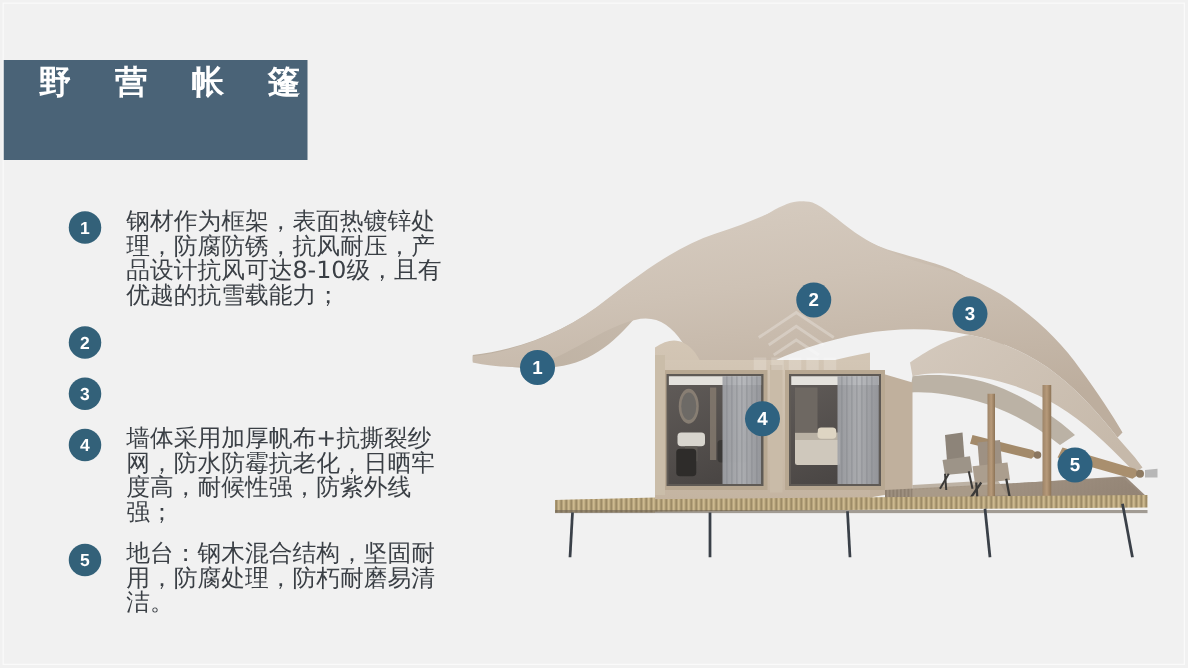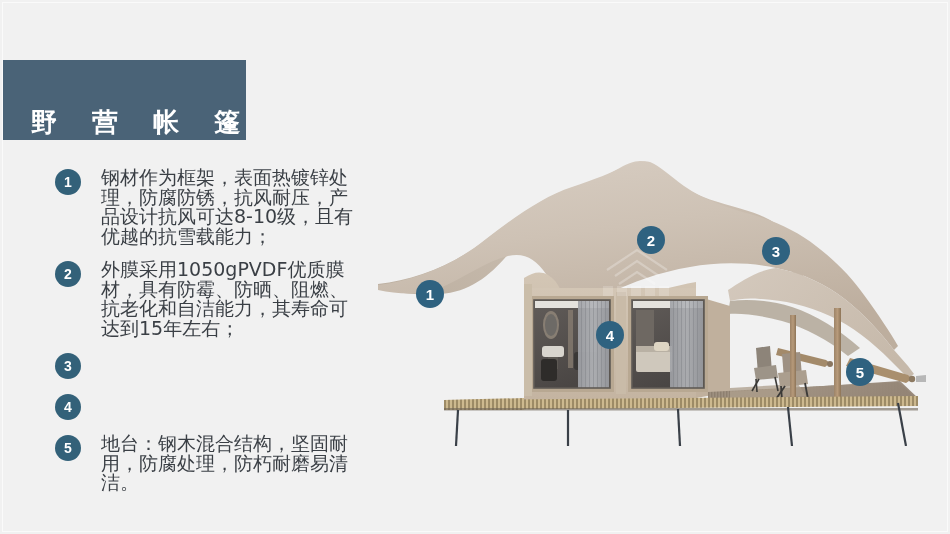--- a/index.html
+++ b/index.html
@@ -9,22 +9,22 @@
     font-family:"Liberation Sans","DejaVu Sans",sans-serif;
     overflow:hidden;position:relative;
   }
   .page{position:absolute;inset:0;background:#f1f1f1;}
   .page-border{position:absolute;left:2px;top:2px;right:2px;bottom:2px;border:1px solid #fafafa;pointer-events:none;}
 
   
   .title-banner{
     position:absolute;left:3px;top:48px;width:243px;height:80px;
     background:#4a6377;
-    display:flex;align-items:flex-end;
-    box-sizing:border-box;padding-left:28px;margin-top:12px;
+    display:flex;align-items:flex-start;
+    box-sizing:border-box;padding-left:28px;
   }
   .title-banner .title-text{
     color:#ffffff;font-size:26px;font-weight:bold;
     letter-spacing:13px;
     font-family:"DejaVu Sans","Liberation Sans",sans-serif;
     white-space:nowrap;
   }
 
   
   .feature-list{position:absolute;left:55px;top:168px;width:320px;}
@@ -84,29 +84,29 @@
 
   <div class="feature-list">
 
     <div class="feature-item">
       <div class="badge">1</div>
       <div class="feature-text">钢材作为框架，表面热镀锌处理，防腐防锈，抗风耐压，产品设计抗风可达8-10级，且有优越的抗雪载能力；</div>
     </div>
 
     <div class="feature-item">
       <div class="badge">2</div>
-      <div class="feature-text">外膜采用1050gPVDF优质膜材，具有防霉、防晒、阻燃、抗老化和自洁能力，其寿命可达到15年左右；</div>
     </div>
 
     <div class="feature-item">
       <div class="badge">3</div>
     </div>
 
     <div class="feature-item">
       <div class="badge">4</div>
+      <div class="feature-text">墙体采用加厚帆布+抗撕裂纱网，防水防霉抗老化，日晒牢度高，耐候性强，防紫外线强；</div>
     </div>
 
     <div class="feature-item">
       <div class="badge">5</div>
       <div class="feature-text">地台：钢木混合结构，坚固耐用，防腐处理，防朽耐磨易清洁。</div>
     </div>
 
   </div>
 
   <div class="tent-figure">

